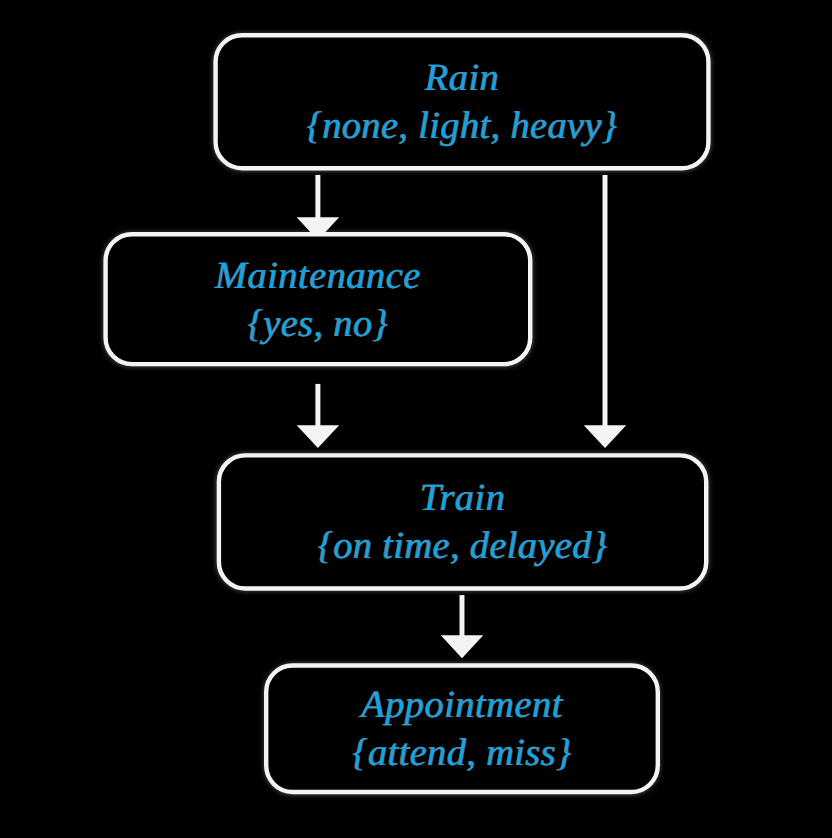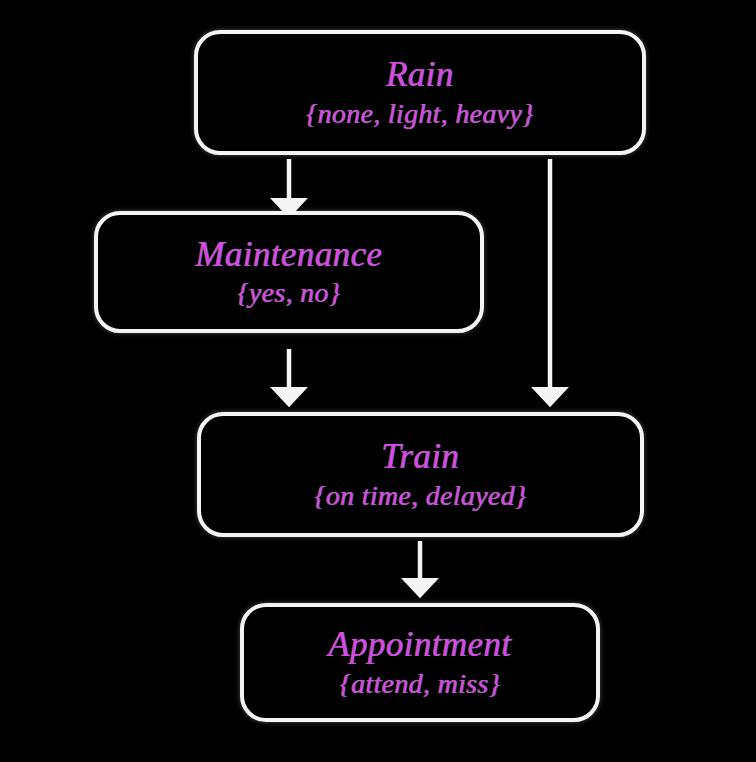--- a/index.html
+++ b/index.html
@@ -30,34 +30,34 @@
     position: absolute;
     box-sizing: border-box;
     border: 4px solid #f4f4f4;
     border-radius: 26px;
     background: #000000;
     display: flex;
     flex-direction: column;
     align-items: center;
     justify-content: center;
     text-align: center;
-    color: #d946ef;
+    color: #0ea5e9;
     font-style: italic;
     line-height: 1.14;
     box-shadow: 0 0 5px rgba(255,255,255,0.30);
   }
   .node-name {
     display: block;
     font-size: 35px;
     letter-spacing: 0.4px;
     text-shadow: -0.7px 0 rgba(255,196,140,0.45), 0.7px 0 rgba(150,190,255,0.45);
   }
   .node-domain {
     display: block;
-    font-size: 28px;
+    font-size: 35px;
     letter-spacing: 0.3px;
     margin-top: 3px;
     text-shadow: -0.7px 0 rgba(255,196,140,0.45), 0.7px 0 rgba(150,190,255,0.45);
   }
   #node-rain      { left: 194px; top: 30px;  width: 452px; height: 125px; }
   #node-maint     { left: 94px;  top: 211px; width: 390px; height: 122px; }
   #node-train     { left: 197px; top: 412px; width: 447px; height: 125px; }
   #node-appt      { left: 240px; top: 603px; width: 360px; height: 119px; }
 </style>
 </head>

